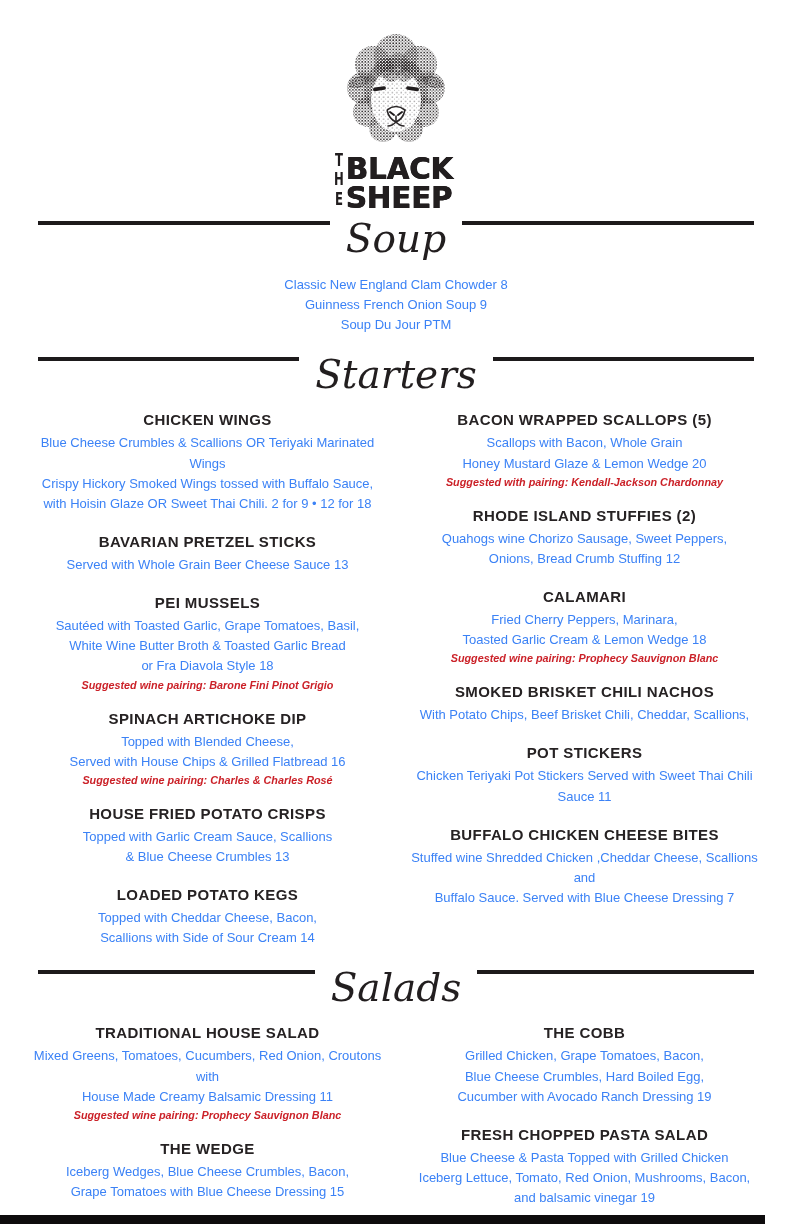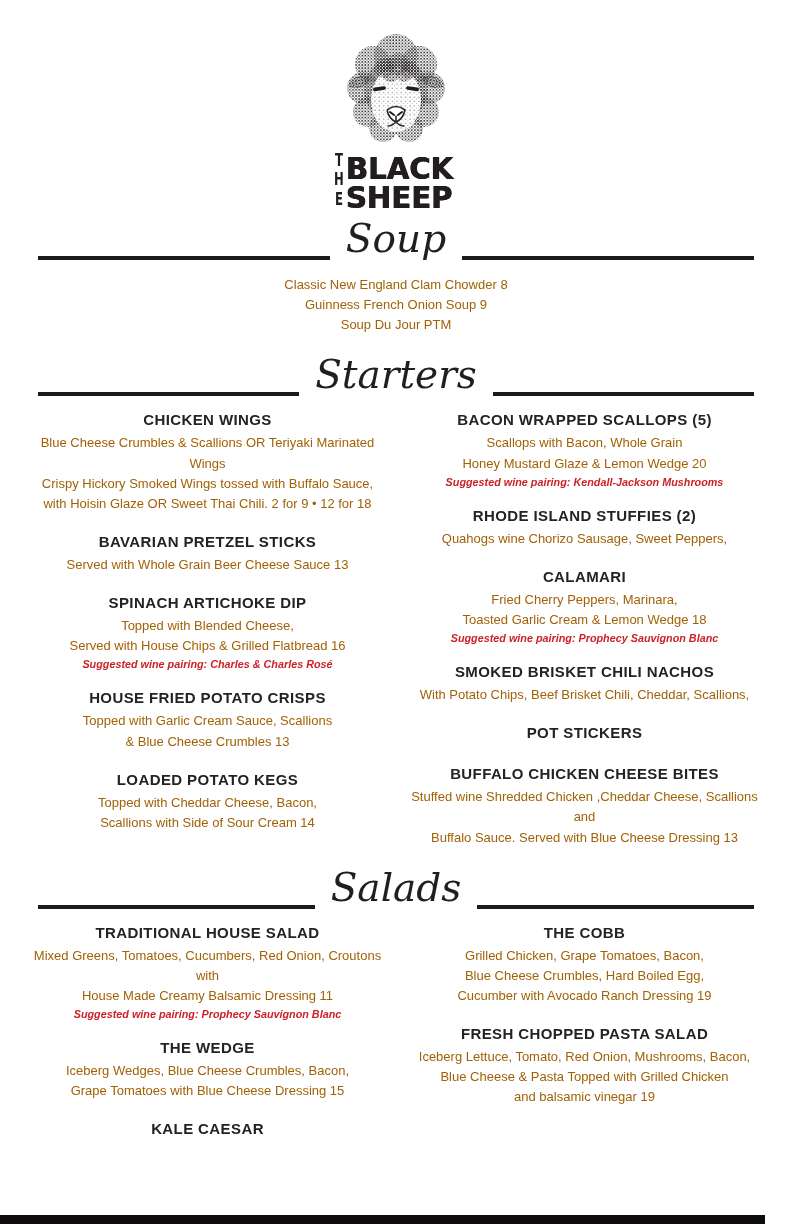--- a/index.html
+++ b/index.html
@@ -25,37 +25,37 @@
     color:#221e1f;transform:scaleX(.78) scaleY(1.15);
     display:flex;align-items:center;
   }
   .bs{
     font-family:"DejaVu Sans",sans-serif;font-weight:bold;
     font-size:31px;line-height:.92;letter-spacing:0;
     color:#221e1f;transform:scaleX(.94);transform-origin:left center;
     text-shadow:.4px 0 #221e1f,-.4px 0 #221e1f;
   }
   
-  .band{display:flex;align-items:flex-end;padding:0 38px;margin:10px 0 8px;}
+  .band{display:flex;align-items:flex-start;padding:0 38px;margin:10px 0 8px;}
   .band .rule{flex:1;height:4px;background:#1d1a1b;}
   .band h2{
     font-family:"DejaVu Serif",serif;font-style:italic;font-weight:normal;
     font-size:39px;line-height:1;color:#221e1f;margin:0 16px;
     transform:translateY(-2px);
   }
   
   .cols{display:grid;grid-template-columns:1fr 1fr;column-gap:14px;padding:0 26px;}
   .single-col{padding:0 26px;}
   .col{display:flex;flex-direction:column;align-items:center;}
   .item{text-align:center;margin:7px 0 12px;max-width:372px;}
   .item-name{
     font-size:15px;font-weight:bold;letter-spacing:.4px;color:#262223;
     margin:0 0 5px;text-transform:uppercase;
   }
-  .desc{font-size:13px;line-height:1.55;color:#a16207;}
+  .desc{font-size:13px;line-height:1.55;color:#3b82f6;}
   .pairing{
     font-size:10.8px;font-weight:bold;font-style:italic;
     color:#cb2128;margin-top:2px;
   }
   .bottom-bar{
     position:absolute;left:0;bottom:0;height:9px;width:765px;background:#0e0c0d;
   }
 </style>
 </head>
 <body>
@@ -144,20 +144,27 @@
           <h3 class="item-name">CHICKEN WINGS</h3>
           <div class="desc">Blue Cheese Crumbles &amp; Scallions OR Teriyaki Marinated Wings</div>
           <div class="desc">Crispy Hickory Smoked Wings tossed with Buffalo Sauce,</div>
           <div class="desc">with Hoisin Glaze OR Sweet Thai Chili. 2 for 9 • 12 for 18</div>
         </div>
         <div class="item">
           <h3 class="item-name">BAVARIAN PRETZEL STICKS</h3>
           <div class="desc">Served with Whole Grain Beer Cheese Sauce 13</div>
         </div>
         <div class="item">
+          <h3 class="item-name">PEI MUSSELS</h3>
+          <div class="desc">Sautéed with Toasted Garlic, Grape Tomatoes, Basil,</div>
+          <div class="desc">White Wine Butter Broth &amp; Toasted Garlic Bread</div>
+          <div class="desc">or Fra Diavola Style 18</div>
+          <div class="pairing">Suggested wine pairing: Barone Fini Pinot Grigio</div>
+        </div>
+        <div class="item">
           <h3 class="item-name">SPINACH ARTICHOKE DIP</h3>
           <div class="desc">Topped with Blended Cheese,</div>
           <div class="desc">Served with House Chips &amp; Grilled Flatbread 16</div>
           <div class="pairing">Suggested wine pairing: Charles &amp; Charles Rosé</div>
         </div>
         <div class="item">
           <h3 class="item-name">HOUSE FRIED POTATO CRISPS</h3>
           <div class="desc">Topped with Garlic Cream Sauce, Scallions</div>
           <div class="desc">&amp; Blue Cheese Crumbles 13</div>
         </div>
@@ -165,43 +172,45 @@
           <h3 class="item-name">LOADED POTATO KEGS</h3>
           <div class="desc">Topped with Cheddar Cheese, Bacon,</div>
           <div class="desc">Scallions with Side of Sour Cream 14</div>
         </div>
       </div>
     <div class="col">
         <div class="item">
           <h3 class="item-name">BACON WRAPPED SCALLOPS (5)</h3>
           <div class="desc">Scallops with Bacon, Whole Grain</div>
           <div class="desc">Honey Mustard Glaze &amp; Lemon Wedge 20</div>
-          <div class="pairing">Suggested wine pairing: Kendall-Jackson Mushrooms</div>
+          <div class="pairing">Suggested with pairing: Kendall-Jackson Chardonnay</div>
         </div>
         <div class="item">
           <h3 class="item-name">RHODE ISLAND STUFFIES (2)</h3>
           <div class="desc">Quahogs wine Chorizo Sausage, Sweet Peppers,</div>
+          <div class="desc">Onions, Bread Crumb Stuffing 12</div>
         </div>
         <div class="item">
           <h3 class="item-name">CALAMARI</h3>
           <div class="desc">Fried Cherry Peppers, Marinara,</div>
           <div class="desc">Toasted Garlic Cream &amp; Lemon Wedge 18</div>
           <div class="pairing">Suggested wine pairing: Prophecy Sauvignon Blanc</div>
         </div>
         <div class="item">
           <h3 class="item-name">SMOKED BRISKET CHILI NACHOS</h3>
           <div class="desc">With Potato Chips, Beef Brisket Chili, Cheddar, Scallions,</div>
         </div>
         <div class="item">
           <h3 class="item-name">POT STICKERS</h3>
+          <div class="desc">Chicken Teriyaki Pot Stickers Served with Sweet Thai Chili Sauce 11</div>
         </div>
         <div class="item">
           <h3 class="item-name">BUFFALO CHICKEN CHEESE BITES</h3>
           <div class="desc">Stuffed wine Shredded Chicken ,Cheddar Cheese, Scallions and</div>
-          <div class="desc">Buffalo Sauce. Served with Blue Cheese Dressing 13</div>
+          <div class="desc">Buffalo Sauce. Served with Blue Cheese Dressing 7</div>
         </div>
       </div>
   </div>
 
   <div class="band">
     <span class="rule"></span>
     <h2>Salads</h2>
     <span class="rule"></span>
   </div>
   <div class="cols">
@@ -223,21 +232,21 @@
       </div>
     <div class="col">
         <div class="item">
           <h3 class="item-name">THE COBB</h3>
           <div class="desc">Grilled Chicken, Grape Tomatoes, Bacon,</div>
           <div class="desc">Blue Cheese Crumbles, Hard Boiled Egg,</div>
           <div class="desc">Cucumber with Avocado Ranch Dressing 19</div>
         </div>
         <div class="item">
           <h3 class="item-name">FRESH CHOPPED PASTA SALAD</h3>
+          <div class="desc">Blue Cheese &amp; Pasta Topped with Grilled Chicken</div>
           <div class="desc">Iceberg Lettuce, Tomato, Red Onion, Mushrooms, Bacon,</div>
-          <div class="desc">Blue Cheese &amp; Pasta Topped with Grilled Chicken</div>
           <div class="desc">and balsamic vinegar 19</div>
         </div>
       </div>
   </div>
 
   <div class="bottom-bar"></div>
 </div>
 
 </body></html>

